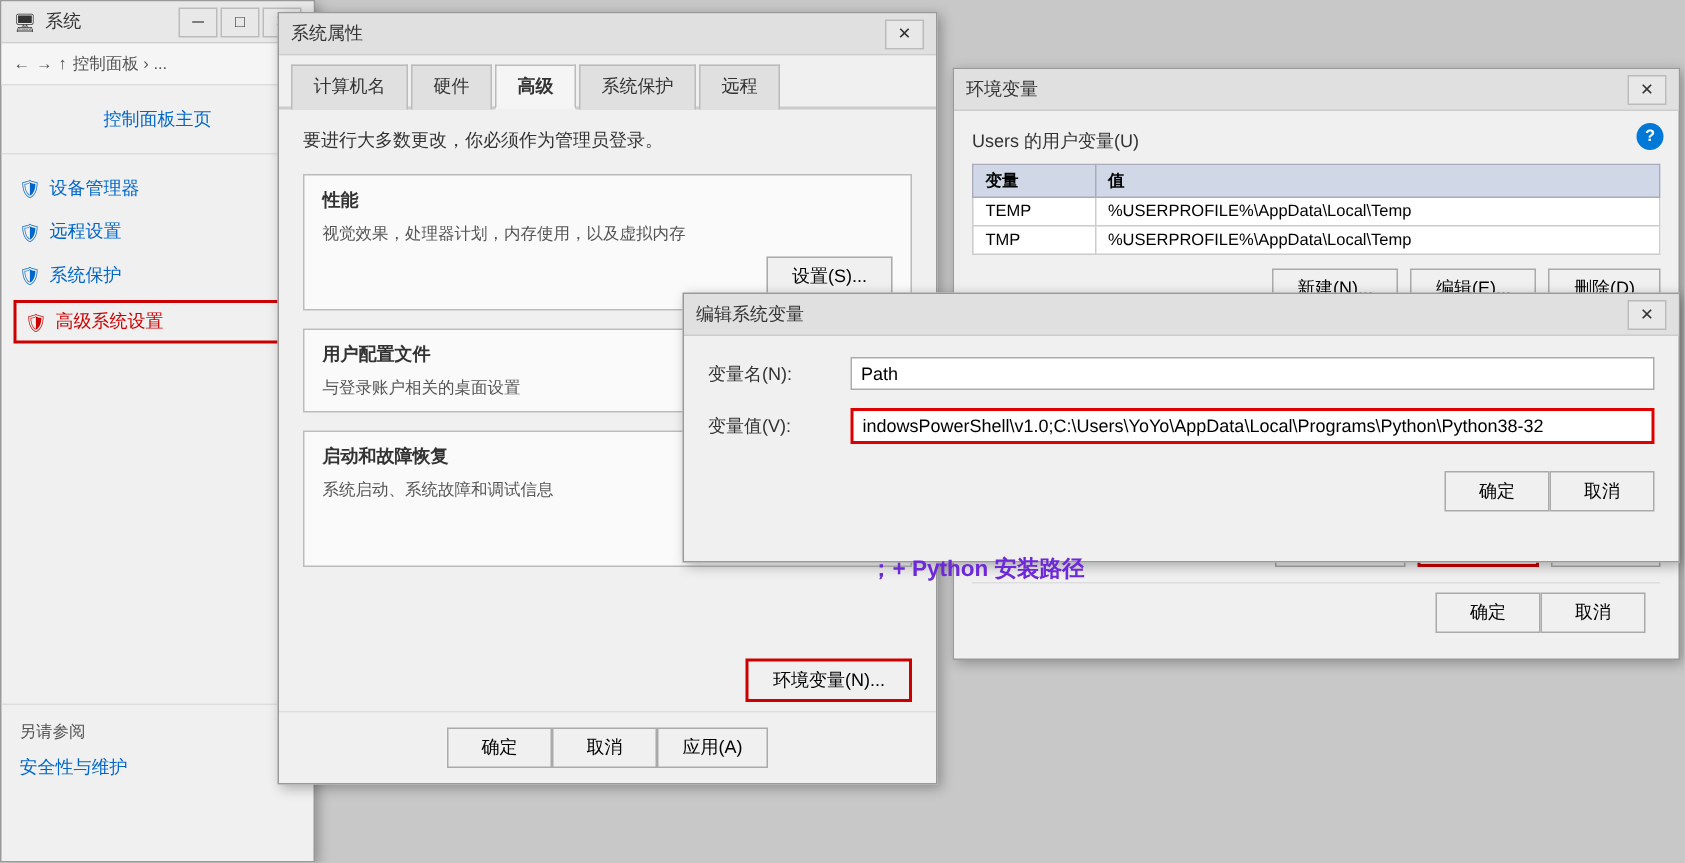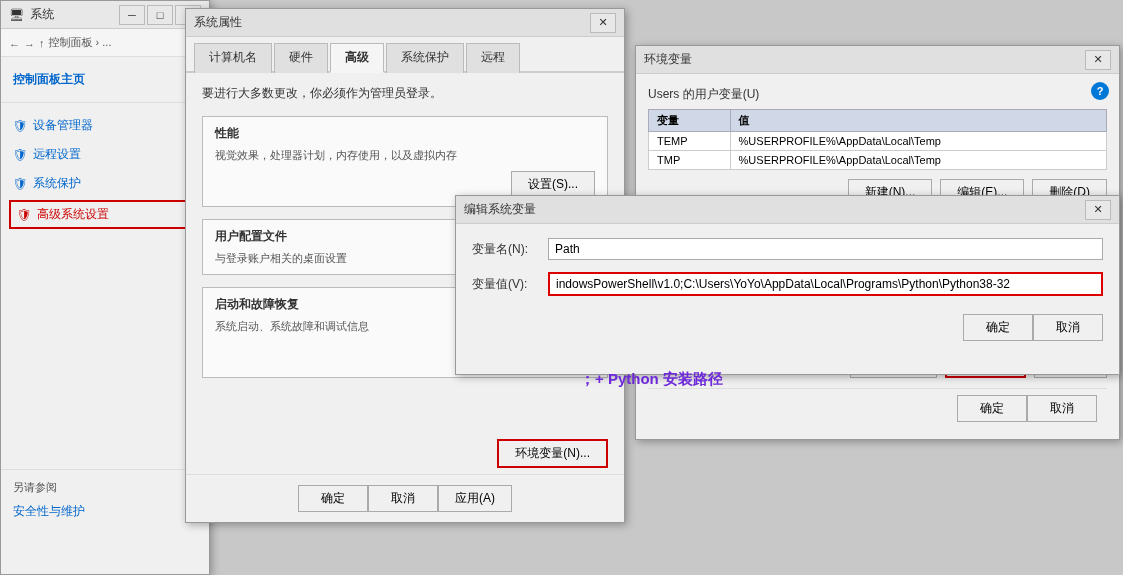--- a/index.html
+++ b/index.html
@@ -80,21 +80,21 @@
     }
     .nav-item {
       display: flex;
       align-items: center;
       padding: 6px 12px;
       cursor: pointer;
       color: #0066cc;
       font-size: 12px;
       gap: 6px;
     }
-    .nav-item.bold { font-weight: bold; }
+    .nav-item.bold { font-weight: normal; justify-content: center; }
     .nav-item.highlighted {
       color: #cc0000;
       border: 2px solid #cc0000;
       margin: 2px 8px;
       padding: 4px 6px;
     }
     .shield-icon {
       width: 14px;
       height: 14px;
       display: inline-flex;
@@ -247,21 +247,21 @@
     .editvar-window .window-titlebar {
       background: #e0e0e0;
     }
     .editvar-content {
       padding: 14px 16px;
     }
     .field-row {
       display: flex;
       align-items: center;
       margin-bottom: 12px;
-      gap: 6px;
+      gap: 25px;
     }
     .field-label {
       font-size: 12px;
       color: #333;
       min-width: 70px;
     }
     .field-input {
       flex: 1;
       padding: 3px 6px;
       border: 1px solid #aaa;

